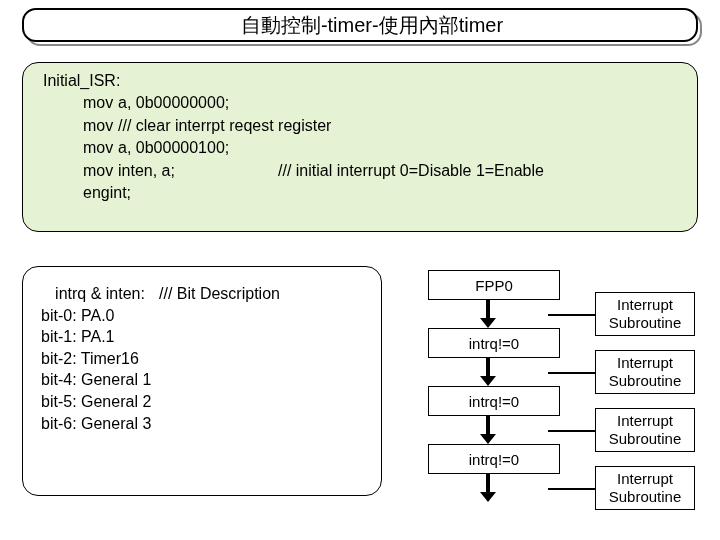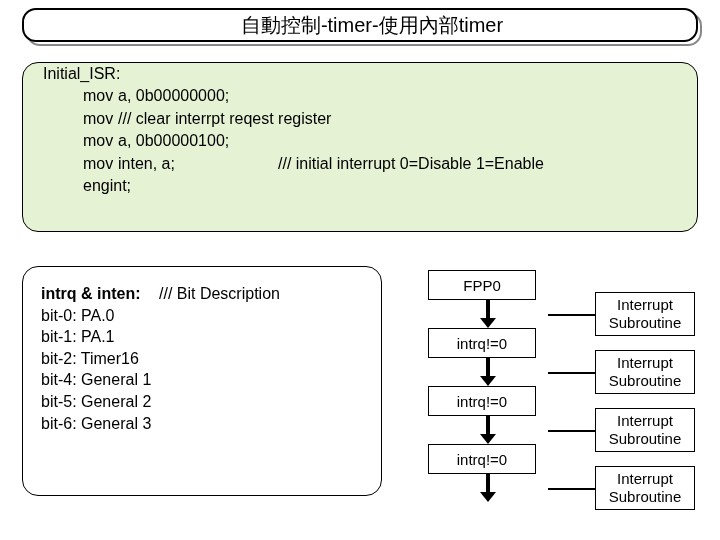--- a/index.html
+++ b/index.html
@@ -33,51 +33,51 @@
     background: transparent;
     z-index: -1;
   }
   .code-box {
     position: absolute;
     left: 22px; top: 62px;
     width: 676px; height: 170px;
     border: 1.5px solid #000;
     border-radius: 16px;
     background: #e6f2d4;
-    padding: 0 20px 10px 20px;
+    padding: 7px 20px 10px 20px;
   }
   .code-line { display: flex; line-height: 1.4; }
   .code-label { width: 120px; }
   .code-op { width: 75px; padding-left: 40px; }
   .code-arg { width: 160px; }
   .code-cmt { }
   .bit-box {
     position: absolute;
     left: 22px; top: 266px;
     width: 360px; height: 230px;
     border: 1.5px solid #000;
     border-radius: 16px;
     background: #fff;
     padding: 16px 18px 10px 18px;
     line-height: 1.35;
   }
   .bit-head { display: flex; }
-  .bit-head .h1 { width: 118px; font-weight: bold; }
+  .bit-head .h1 { width: 118px; font-weight: normal; text-align: center; }
   .flow-area {
     position: absolute;
     left: 410px; top: 270px;
     width: 300px; height: 260px;
   }
   .flowcol {
     position: absolute;
     left: 18px; top: 0;
     width: 120px;
   }
   .fbox {
-    width: 108px; height: 30px;
+    width: 132px; height: 30px;
     border: 1.5px solid #000;
     background: #fff;
     display: flex; align-items: center; justify-content: center;
     font-size: 15px;
   }
   .arrow-wrap {
     width: 120px; height: 28px;
     position: relative;
   }
   .arrow-shaft {

